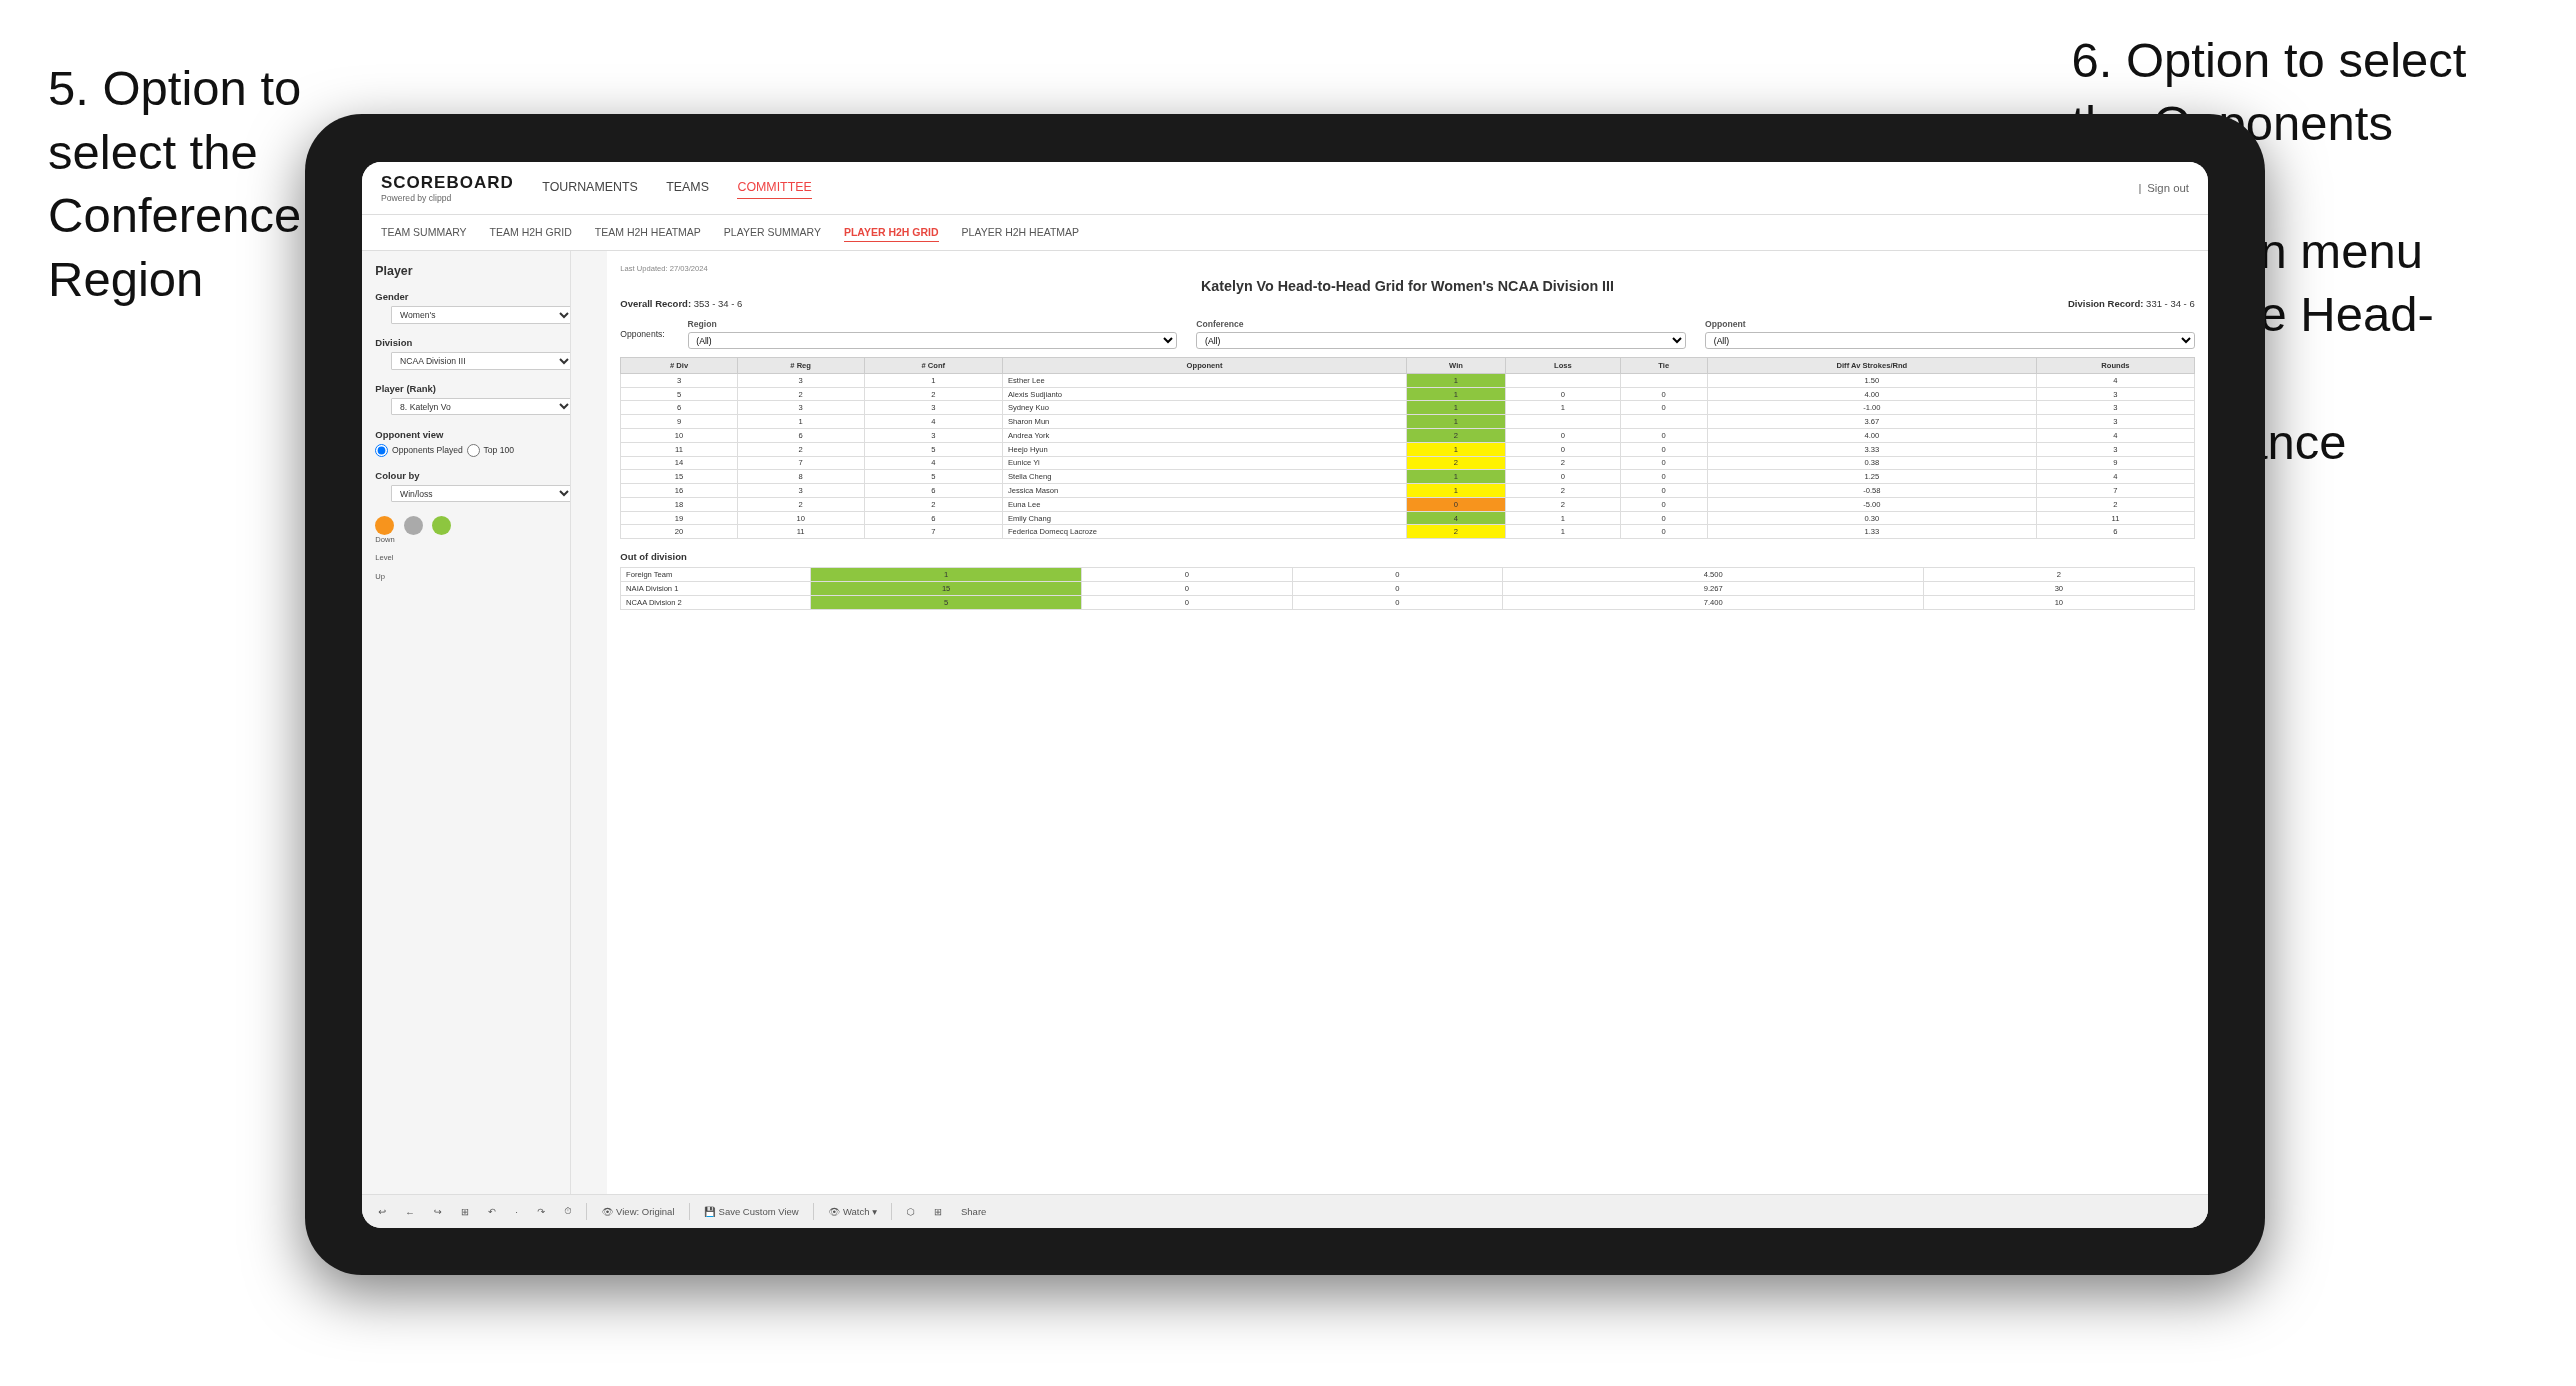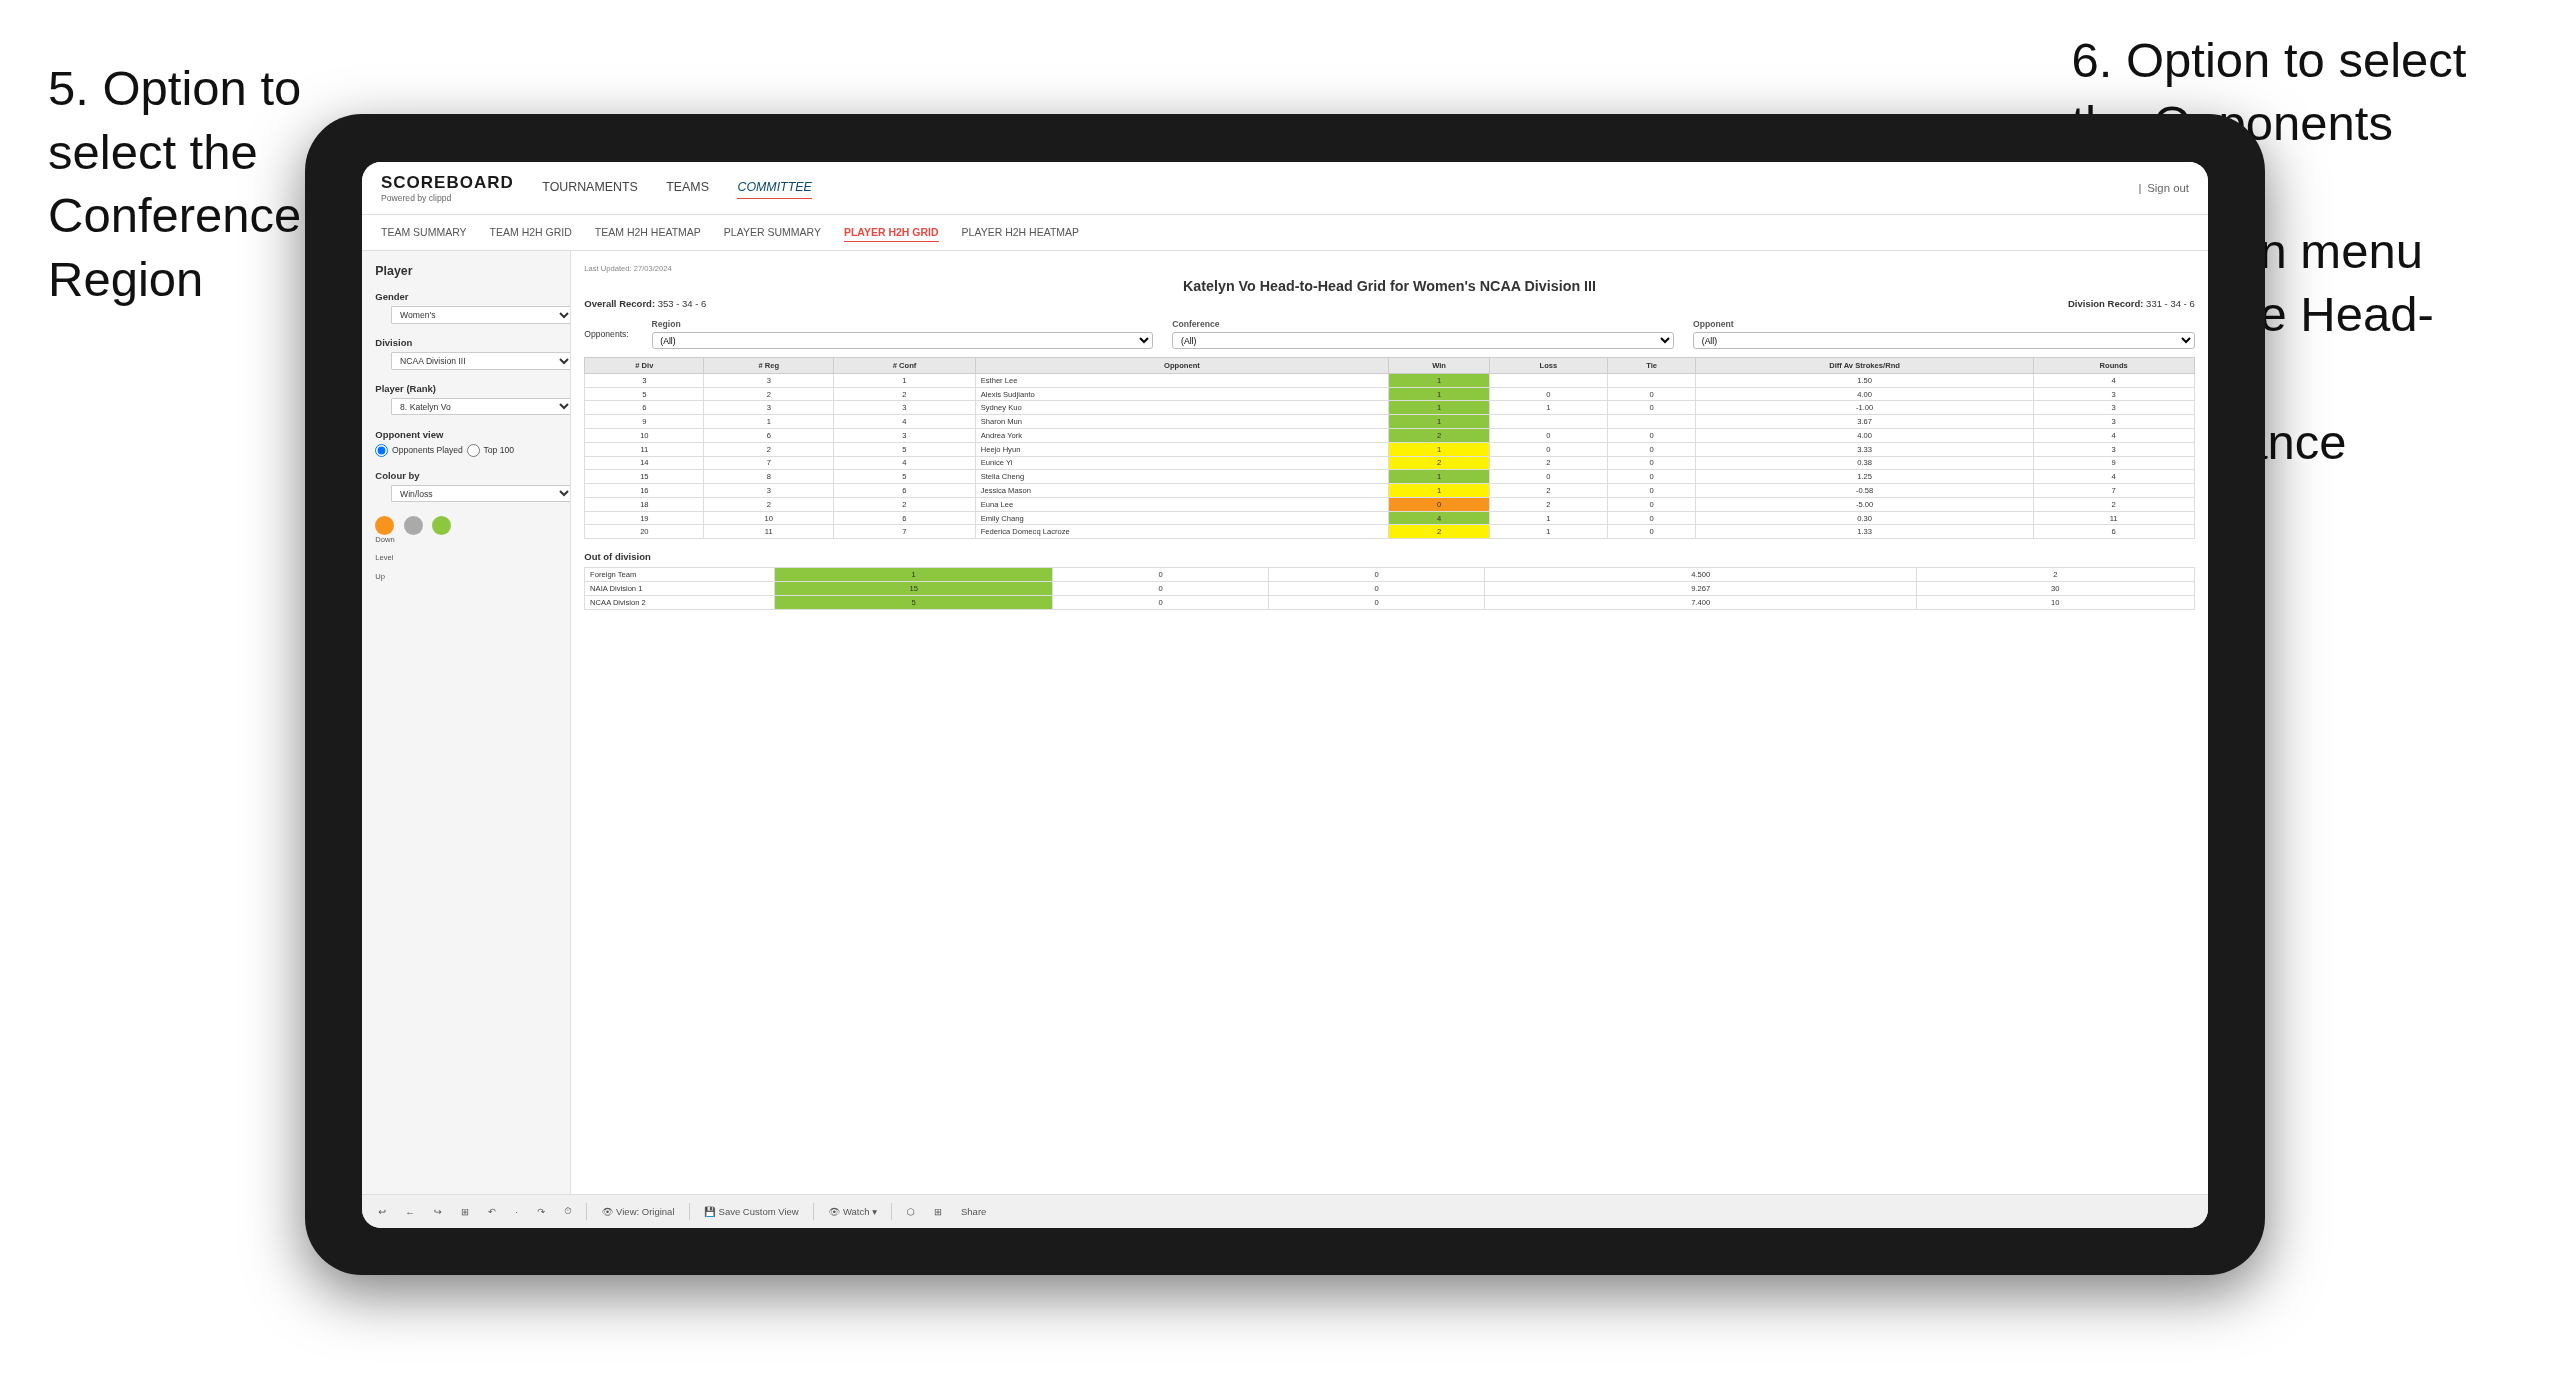--- a/index.html
+++ b/index.html
@@ -117,23 +117,22 @@
 
     .nav-item {
       font-size: 12.4px;
       color: #444;
       cursor: pointer;
       padding: 3.8px 0;
       font-weight: 500;
     }
 
     .nav-item.active {
-      color: #0c4a6e;
+      color: #ef4444;
       border-bottom: 1.9px solid #e8473f;
-      font-style: italic;
     }
 
     .nav-right {
       font-size: 11.4px;
       color: #666;
       display: flex;
       align-items: center;
       gap: 5.7px;
     }
 
@@ -161,20 +160,21 @@
       border-bottom: 1.9px solid #e8473f;
       font-weight: 600;
     }
 
     
     .main-content {
       display: flex;
       flex: 1;
       overflow: hidden;
       background: #f5f5f5;
+      gap: 36px;
     }
 
     
     .sidebar {
       width: 209px;
       background: #f5f5f5;
       padding: 13.3px 13.3px;
       flex-shrink: 0;
       font-size: 9.5px;
       border-right: 1px solid #e0e0e0;

